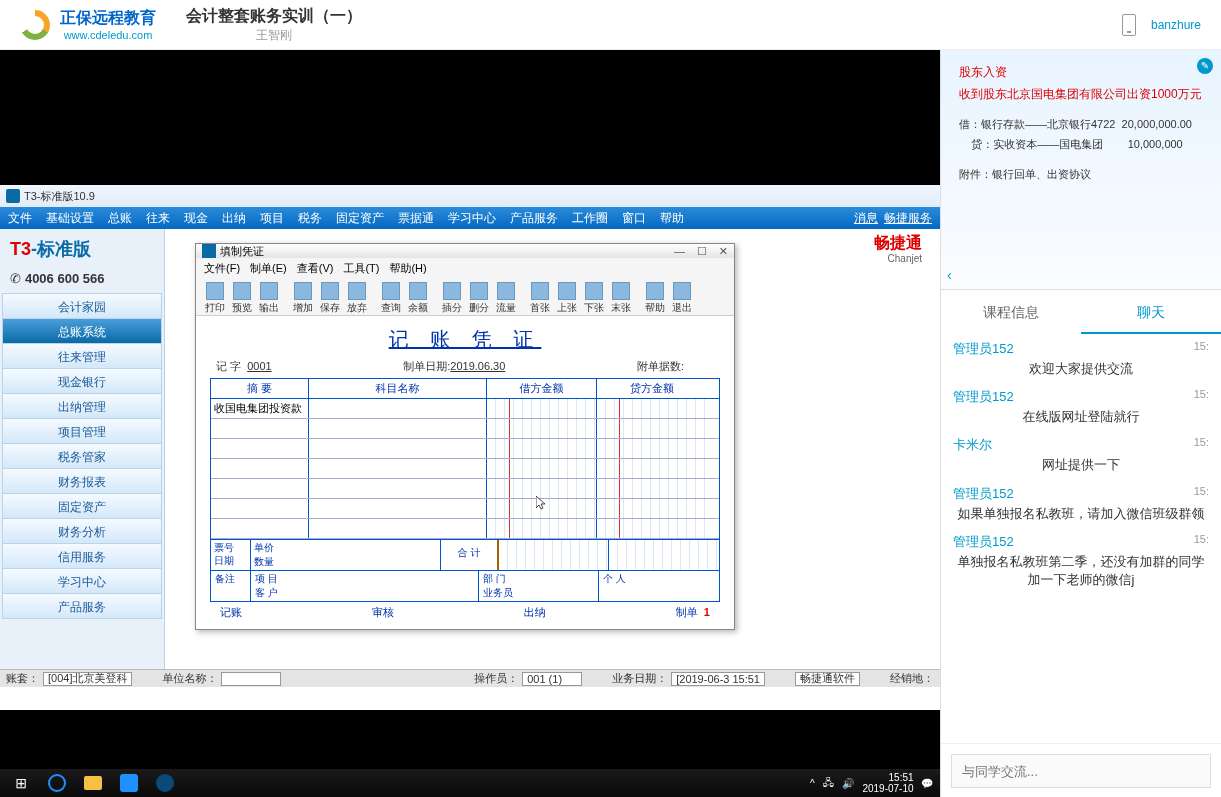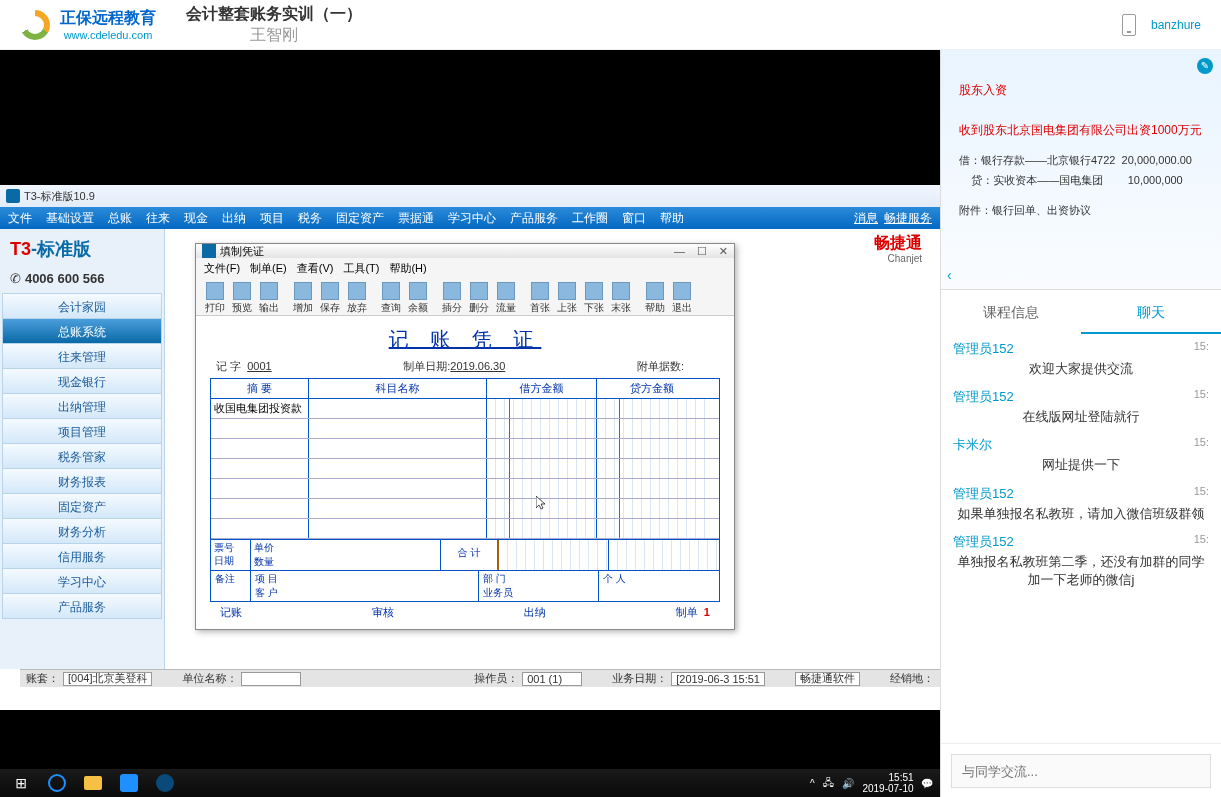--- a/index.html
+++ b/index.html
@@ -6,33 +6,33 @@
 body { font-family: "Microsoft YaHei", Arial, sans-serif; font-size: 12px; background: #fff; overflow: hidden; width: 1221px; height: 797px; }
 
 
 .top-header { height: 50px; display: flex; align-items: center; padding: 0 20px; border-bottom: 1px solid #eee; text-align: center; }
 .logo-area { display: flex; align-items: center; gap: 10px; margin-right: 30px; }
 .logo-circle { width: 30px; height: 30px; border-radius: 50%; background: conic-gradient(#f5a623 0deg 120deg, #7cb342 120deg 240deg, transparent 240deg); position: relative; }
 .logo-circle::after { content: ""; position: absolute; inset: 6px; background: #fff; border-radius: 50%; }
 .logo-text { font-size: 16px; color: #0066cc; font-weight: bold; }
 .logo-sub { font-size: 11px; color: #0099cc; }
 .title-area .course-title { font-size: 16px; color: #333; font-weight: bold; }
-.title-area .instructor { font-size: 16px; color: #999; }
+.title-area .instructor { font-size: 12px; color: #999; }
 .header-right { margin-left: auto; display: flex; align-items: center; gap: 15px; color: #0099cc; }
 .phone-icon { width: 14px; height: 22px; border: 1.5px solid #999; border-radius: 2px; position: relative; }
 .phone-icon::after { content: ""; position: absolute; bottom: 2px; left: 50%; transform: translateX(-50%); width: 4px; height: 1.5px; background: #999; }
 
 
 .main { display: flex; height: 747px; }
 .video-area { width: 940px; background: #000; position: relative; }
 .sidebar { width: 281px; display: flex; flex-direction: column; border-left: 1px solid #ddd; }
 
 
 .slide-panel { height: 240px; background: linear-gradient(180deg, #e8f4ff 0%, #fafcff 100%); padding: 12px 18px; font-size: 12px; position: relative; border-bottom: 1px solid #ddd; }
-.slide-panel .red { color: #d00; font-size: 12px; line-height: 1.8; margin-top: 18px; }
+.slide-panel .red { color: #d00; font-size: 12px; line-height: 1.8; }
 .slide-panel .entry { color: #333; font-size: 11px; line-height: 1.8; margin-top: 10px; }
 .slide-panel .attach { margin-top: 12px; color: #333; font-size: 11px; }
 .slide-arrow { position: absolute; left: 6px; bottom: 6px; color: #0099cc; font-size: 14px; }
 .slide-badge { position: absolute; top: 8px; right: 8px; width: 16px; height: 16px; border-radius: 50%; background: #0099cc; color:#fff; font-size:10px; text-align:center; line-height:16px; }
 
 
 .tabs { display: flex; height: 44px; }
 .tab { flex: 1; text-align: center; line-height: 44px; font-size: 14px; color: #666; cursor: pointer; }
 .tab.active { color: #0099cc; border-bottom: 2px solid #0099cc; }
 
@@ -95,21 +95,21 @@
 .v-foot1 { display:flex; border-top:1px solid #0055cc; font-size:10px; }
 .v-foot1 div { padding:1px 4px; color:#0033aa; }
 .v-foot1 .a { width:40px; border-right:1px solid #0055cc; line-height:1.3; }
 .v-foot1 .b { flex:1; border-right:1px solid #0055cc; }
 .v-foot1 .c { width:120px; border-right:1px solid #0055cc; }
 .v-foot1 .d { width:120px; }
 .v-sign { display:flex; justify-content:space-between; font-size:11px; padding:3px 10px; color:#0033aa; }
 .v-sign span b { color:#d00; }
 
 
-.app-status { height: 18px; background: #e4e4e4; border-top: 1px solid #bbb; display: flex; align-items: center; font-size: 11px; padding: 0 6px; gap: 30px; color: #333; margin-left: 20px; }
+.app-status { height: 18px; background: #e4e4e4; border-top: 1px solid #bbb; display: flex; align-items: center; font-size: 11px; padding: 0 6px; gap: 30px; color: #333; }
 .app-status .seg { display:flex; gap:4px; align-items:center; }
 .app-status .box { background:#fff; border:1px solid #999; height:14px; padding:0 4px; min-width:60px; display:inline-flex; align-items:center; }
 
 
 .taskbar { position:absolute; left:0; bottom:0; width:940px; height:28px; background: linear-gradient(#1a1a1a,#0a0a0a); display:flex; align-items:center; padding:0 6px; gap:6px; }
 .taskbar .tb { width:30px; height:22px; display:flex; align-items:center; justify-content:center; color:#fff; }
 .taskbar .winlogo { color:#fff; font-size:14px; }
 .taskbar .tray { margin-left:auto; display:flex; align-items:center; gap:8px; color:#fff; font-size:10px; }
 .taskbar .clock { text-align:right; line-height:1.1; }
 .edge-ico{width:18px;height:18px;border-radius:50%;border:2px solid #1e90ff;}

